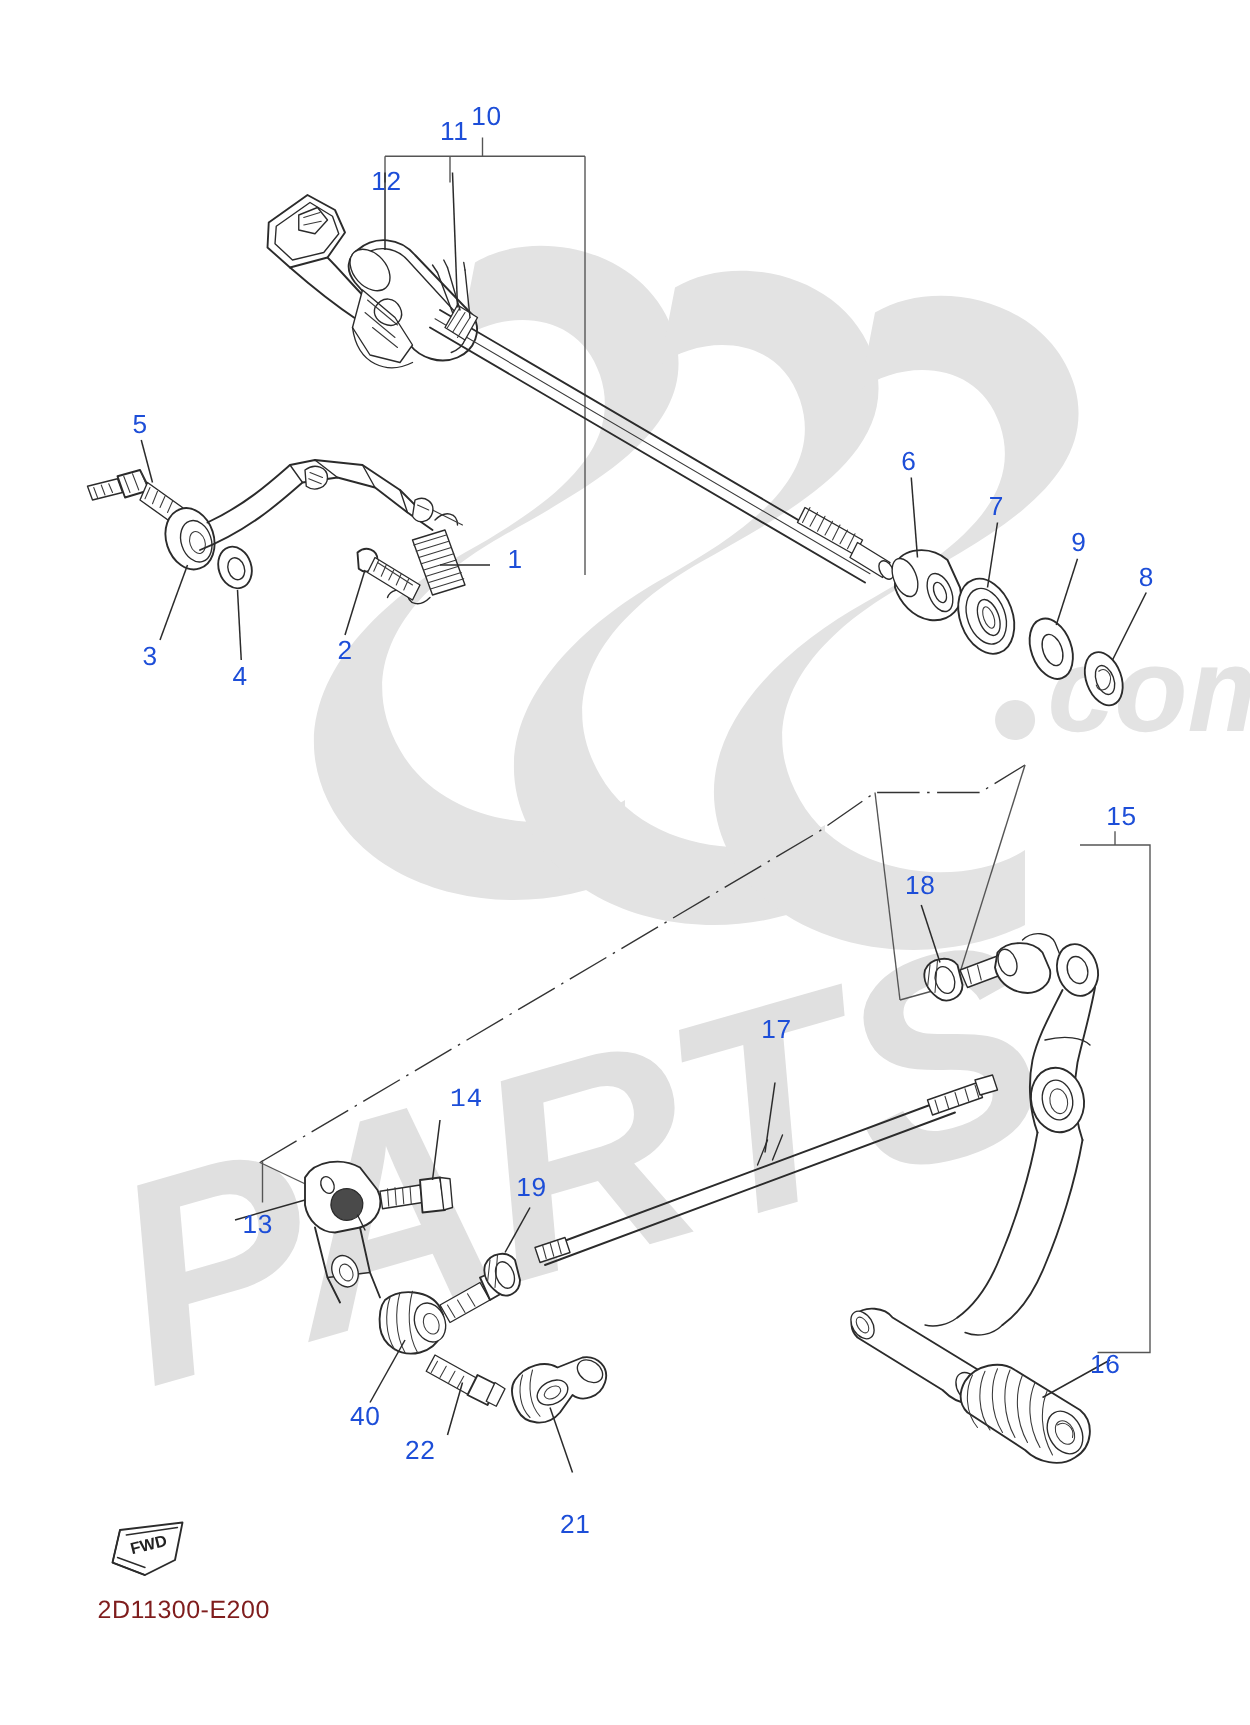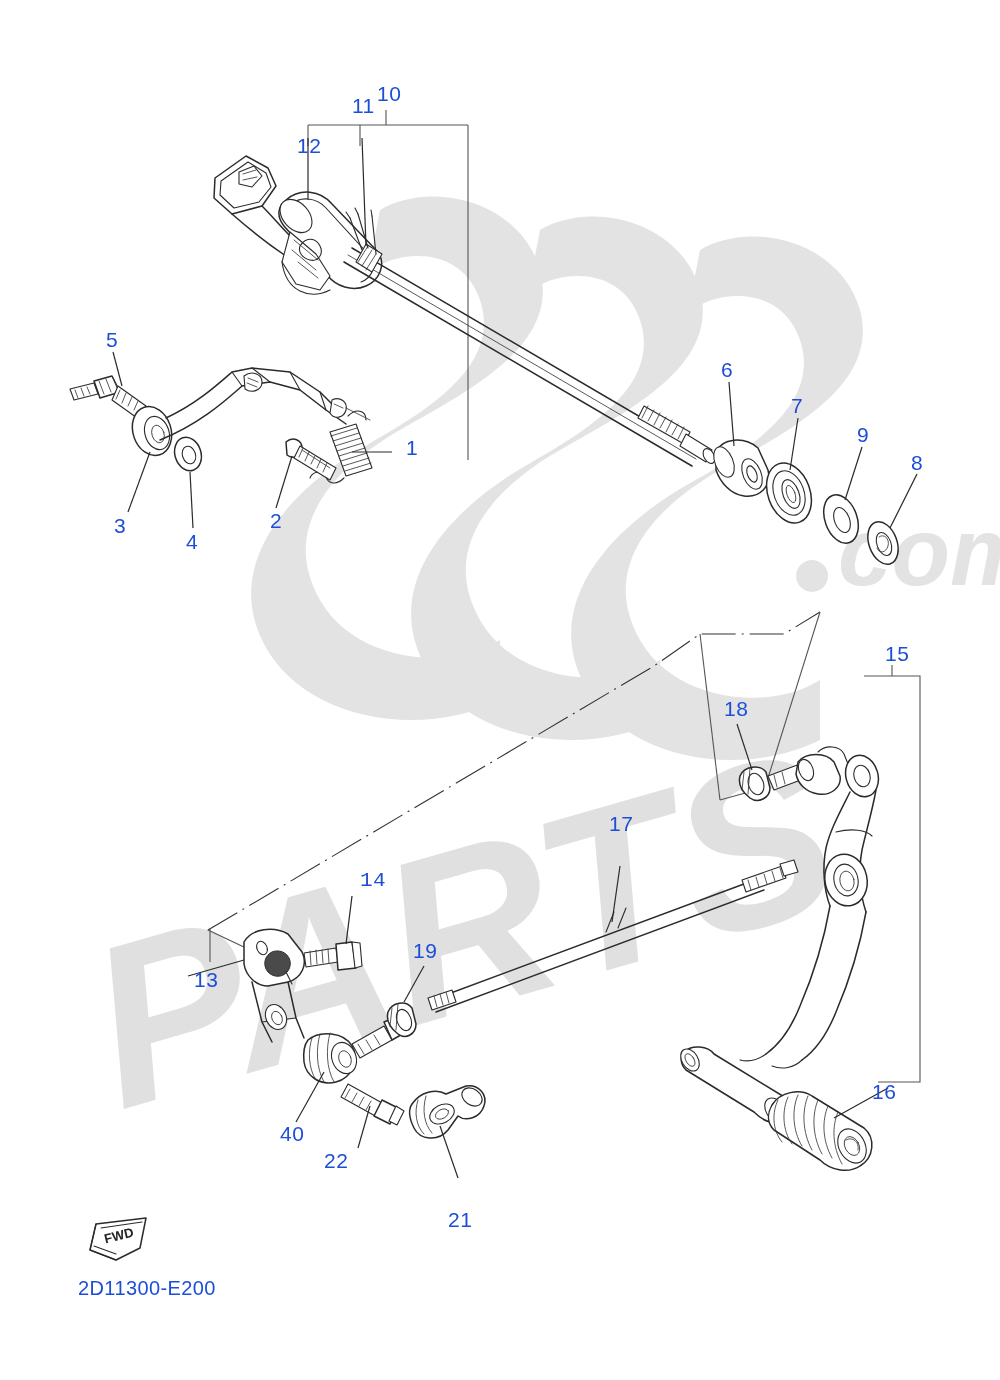--- a/index.html
+++ b/index.html
@@ -36,21 +36,21 @@
     letter-spacing: 0.5px;
     white-space: nowrap;
     user-select: none;
   }
   .diagram-code {
     position: absolute;
     left: 78px;
     top: 1277px;
     font-family: "Liberation Sans", sans-serif;
     font-size: 20px;
-    color: #1d4ed8;
+    color: #7f1d1d;
     letter-spacing: 0.4px;
     white-space: nowrap;
   }
   .fwd-label {
     position: absolute;
     font-family: "Liberation Sans", sans-serif;
     font-size: 13px;
     font-weight: bold;
     color: #222;
   }

